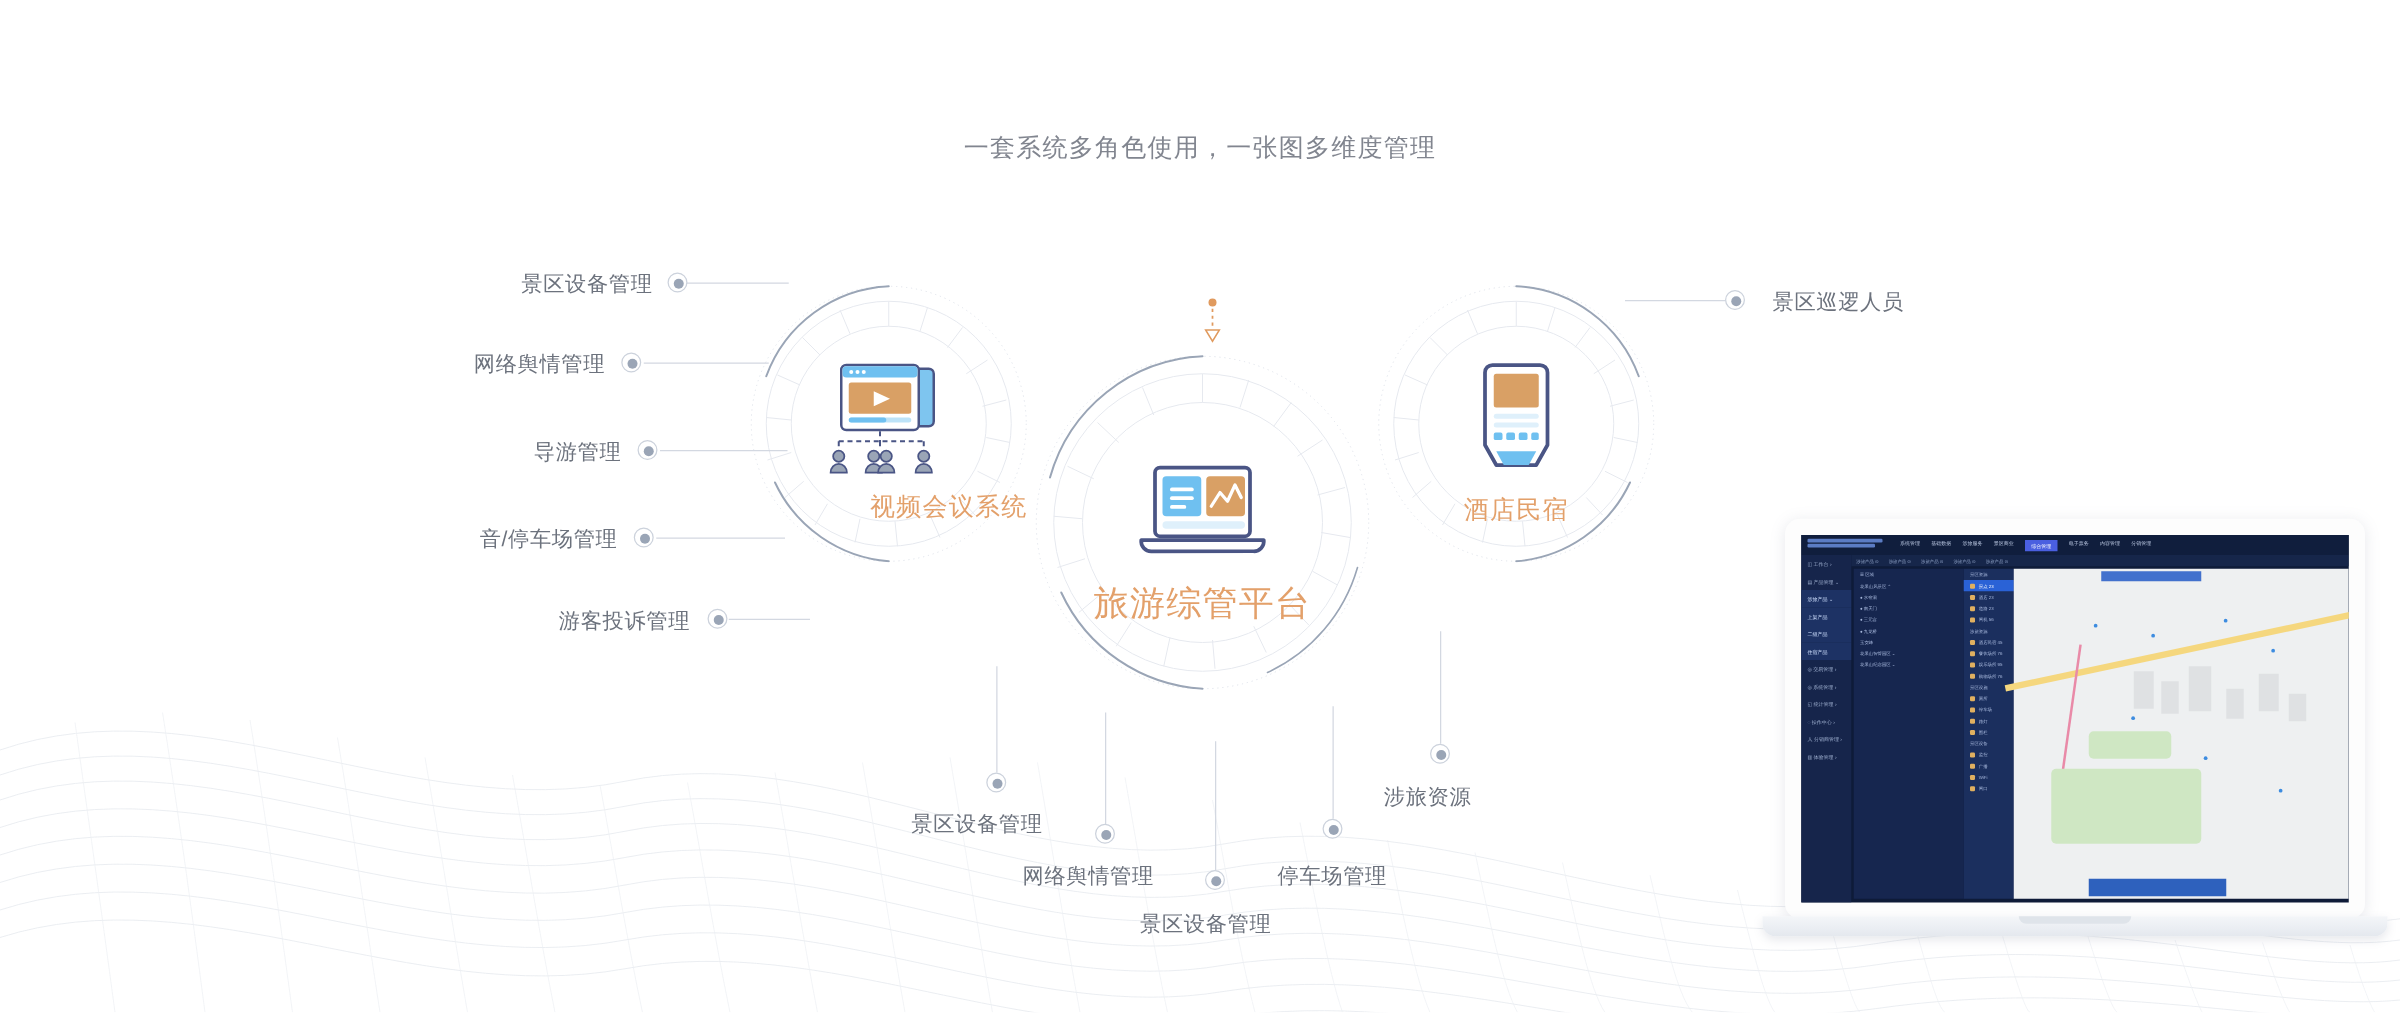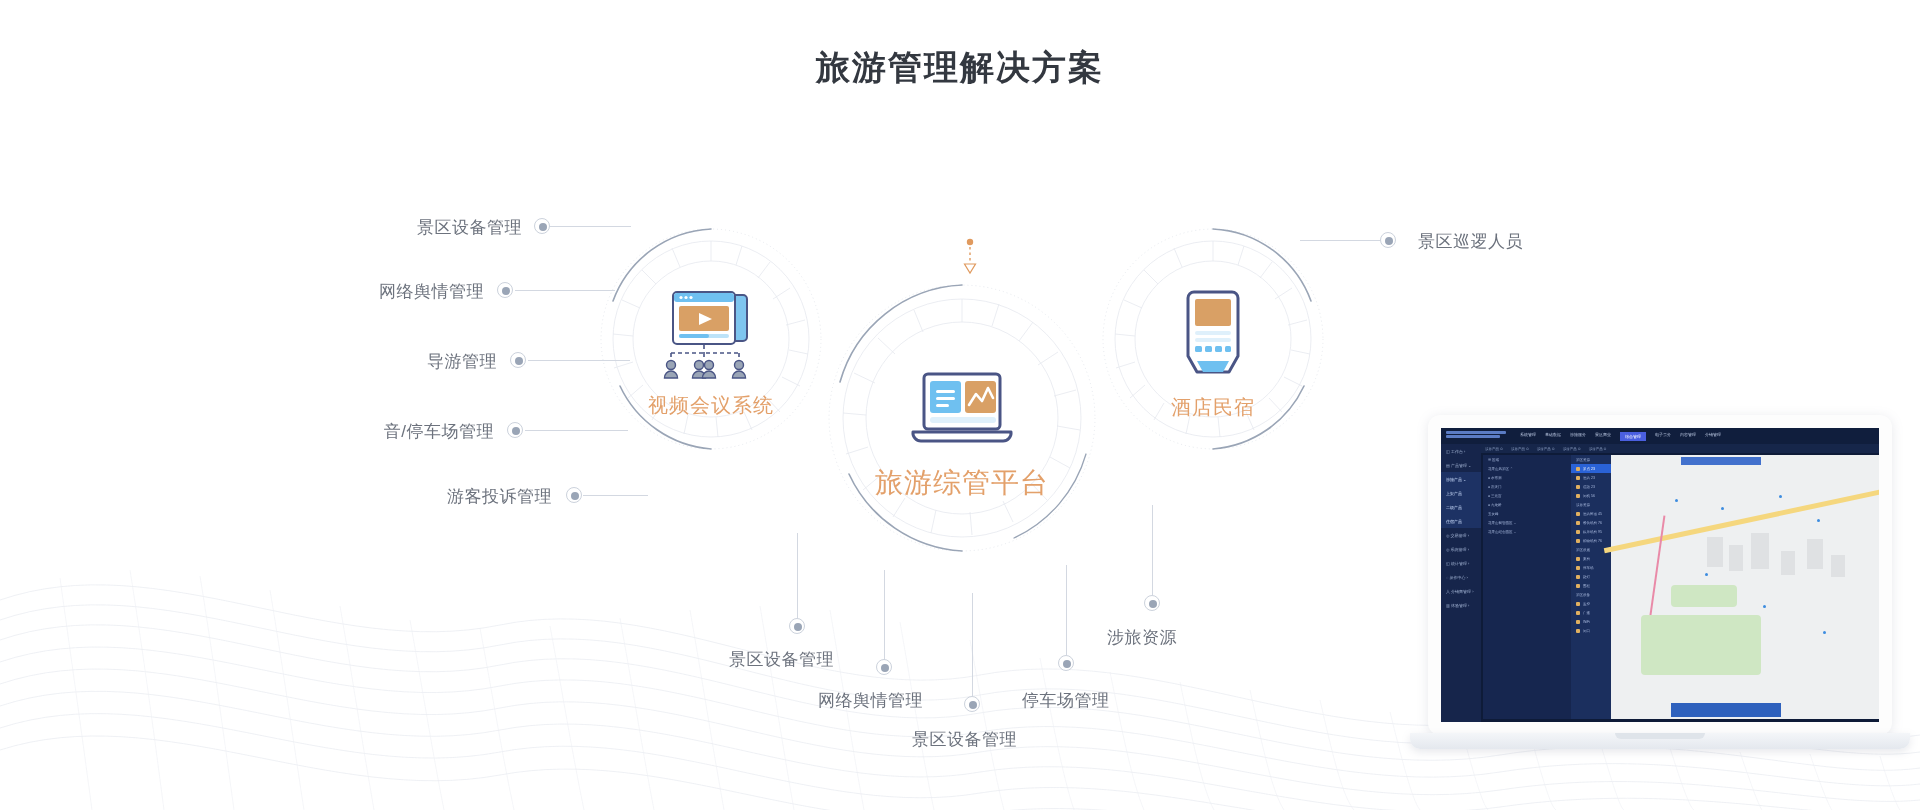--- a/index.html
+++ b/index.html
@@ -168,21 +168,21 @@
       <path d="M1460,274 C1472,318 1482,354 1488,360"></path>
       <path d="M1530,284 C1542,326 1550,356 1556,360"></path>
       <path d="M1600,292 C1612,332 1620,358 1624,360"></path>
       <path d="M1670,298 C1682,336 1690,358 1694,360"></path>
       <path d="M1740,302 C1752,338 1760,358 1762,360"></path>
       <path d="M1810,304 C1822,340 1830,358 1832,360"></path>
       <path d="M1880,306 C1890,340 1898,358 1900,360"></path>
     </g>
   </svg>
 
-  <div class="page-title">旅游管理解决方案</div>
+  <div class="page-subtitle">一套系统多角色使用，一张图多维度管理</div>
 
   <svg class="authority-connector" viewBox="0 0 14 40">
     <circle cx="7" cy="4" r="3.2" fill="#e09a5e"></circle>
     <line x1="7" y1="9" x2="7" y2="25" stroke="#e09a5e" stroke-width="1.4" stroke-dasharray="2.5,3"></line>
     <polygon points="1.5,26 12.5,26 7,35" fill="none" stroke="#e09a5e" stroke-width="1.2"></polygon>
   </svg>
 
   <svg class="ring circle-left" viewBox="0 0 222 222">
     <circle cx="111" cy="111" r="110" fill="none" stroke="#dfe3ea" stroke-width="0.8" stroke-dasharray="1,3"></circle>
     <circle cx="111" cy="111" r="98" fill="none" stroke="#e6e9ef" stroke-width="0.8"></circle>
@@ -204,21 +204,21 @@
         <line x1="14" y1="140" x2="33" y2="134"></line>
       <line x1="13" y1="106" x2="33" y2="108"></line>
         <line x1="22" y1="72" x2="40" y2="80"></line>
       <line x1="42" y1="42" x2="56" y2="56"></line>
         <line x1="72" y1="20" x2="80" y2="39"></line>
     </g>
     <path d="M111,1 A110,110 0 0,0 13,73" fill="none" stroke="#9aa5b6" stroke-width="1.6" stroke-linecap="round"></path>
     <path d="M20,158 A110,110 0 0,0 111,221" fill="none" stroke="#9aa5b6" stroke-width="1.6" stroke-linecap="round"></path>
   </svg>
 
-  <div class="node" style="left:600px; top:290px; width:222px;">
+  <div class="node" style="left:600px; top:290px; width:222px;text-align:right;">
     <svg class="node-icon" width="120" height="96" viewBox="0 0 120 96">
       <rect x="34" y="5" width="62" height="46" rx="4" fill="#7ec5ef" stroke="#4a5585" stroke-width="2"></rect>
       <rect x="22" y="2" width="62" height="52" rx="4" fill="#fff" stroke="#4a5585" stroke-width="2"></rect>
       <rect x="23" y="3" width="60" height="9" rx="3" fill="#6fc0f0"></rect>
       <circle cx="30" cy="7.5" r="1.6" fill="#fff"></circle>
         <circle cx="35" cy="7.5" r="1.6" fill="#fff"></circle>
         <circle cx="40" cy="7.5" r="1.6" fill="#fff"></circle>
       <rect x="28" y="16" width="50" height="25" rx="2" fill="#d9a065"></rect>
       <polygon points="48,23 61,29 48,35" fill="#fff"></polygon>
       <rect x="28" y="44" width="50" height="4" rx="2" fill="#bde3f8"></rect>

